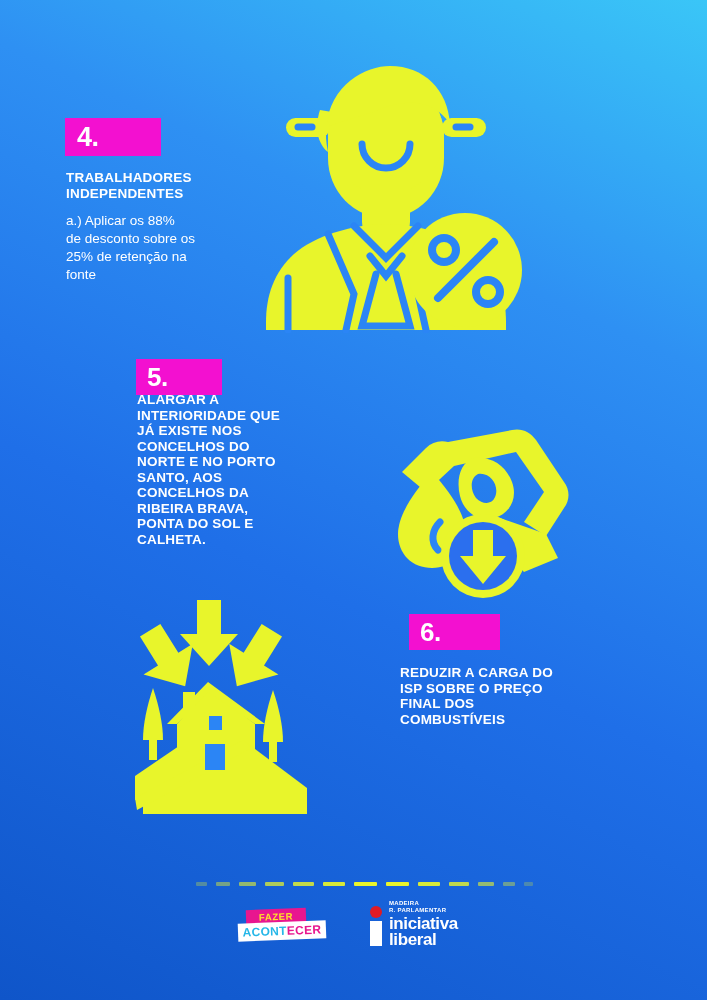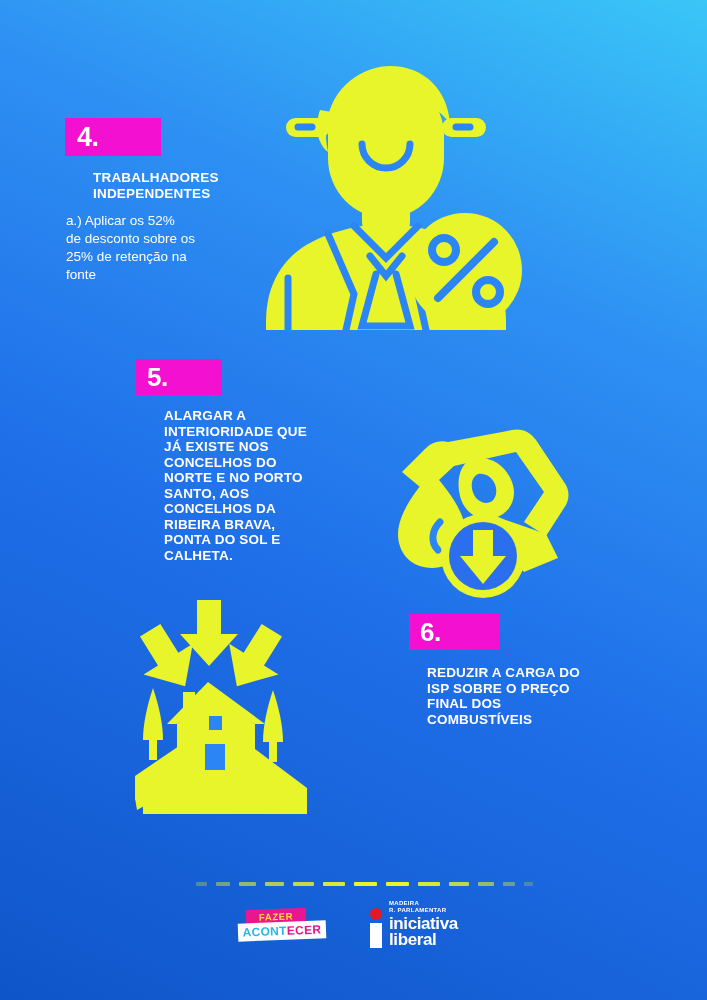--- a/index.html
+++ b/index.html
@@ -16,21 +16,21 @@
     position:absolute;background:#f310d0;color:#ffffff;
     font-weight:bold;line-height:1;
     display:flex;align-items:center;
     letter-spacing:-0.5px;
   }
 
   
   .heading{
     position:absolute;color:#ffffff;font-weight:bold;
     font-size:13.5px;line-height:15.5px;letter-spacing:0.2px;
-    text-transform:uppercase;white-space:pre-line;margin-left:27px;
+    text-transform:uppercase;white-space:pre-line;
   }
   .body{
     position:absolute;color:#ffffff;font-size:13.5px;
     line-height:18px;white-space:pre-line;
   }
 
   
   .divider{position:absolute;display:flex;align-items:center;gap:9px;}
   .dash{height:4px;background:#e8f52b;border-radius:1px;}
 
@@ -45,21 +45,21 @@
   .fz-top span{color:#ffe12b;font-size:9.5px;font-weight:bold;letter-spacing:0.6px;}
   .fz-bot{
     position:absolute;left:0;top:15px;width:88px;height:18px;
     background:#ffffff;transform:rotate(-2.2deg);
     display:flex;align-items:center;justify-content:center;
   }
   .fz-bot span{font-size:12px;font-weight:bold;letter-spacing:0.3px;}
   .fz-c{color:#26b7e8;}
   .fz-m{color:#e8168f;}
 
-  .il-logo{position:relative;display:flex;align-items:flex-end;height:42px;}
+  .il-logo{position:relative;display:flex;height:42px;}
   .il-mark{position:relative;width:13px;height:40px;margin-right:6px;}
   .il-dot{
     position:absolute;top:0;left:0;width:12px;height:12px;
     border-radius:50%;background:#e01b24;
   }
   .il-bar{
     position:absolute;top:15px;left:0;width:12px;height:25px;background:#ffffff;
   }
   .il-txt{display:flex;flex-direction:column;justify-content:flex-end;}
   .il-small{color:#ffffff;font-size:6px;font-weight:bold;line-height:7px;letter-spacing:0.3px;}
@@ -72,21 +72,21 @@
 
 <div class="canvas">
 
   <div class="badge" style="left:65px;top:118px;width:84px;height:38px;font-size:27px;padding-left:12px;">
     <span>4.</span>
   </div>
 
   <div class="heading" style="left:66px;top:170px;width:190px;">TRABALHADORES
 INDEPENDENTES</div>
 
-  <div class="body" style="left:66px;top:212px;width:180px;">        a.) Aplicar os 52%
+  <div class="body" style="left:66px;top:212px;width:180px;">        a.) Aplicar os 88%
 de desconto sobre os
 25% de retenção na
 fonte</div>
 
   <svg class="art" style="left:258px;top:58px;" width="280" height="275" viewBox="0 0 280 275">
     <g fill="#e8f52b">
 
       <path d="M70 78 a58 58 0 0 1 116 0 l0 22 a58 60 0 0 1 -116 0 z"></path>
       <ellipse cx="128" cy="78" rx="58" ry="58"></ellipse>
 
@@ -128,21 +128,21 @@
       <line x1="180" y1="240" x2="236" y2="184"></line>
       <circle cx="186" cy="192" r="12"></circle>
       <circle cx="230" cy="234" r="12"></circle>
     </g>
   </svg>
 
   <div class="badge" style="left:136px;top:359px;width:75px;height:36px;font-size:26px;padding-left:11px;">
     <span>5.</span>
   </div>
 
-  <div class="heading" style="left:137px;top:408px;width:195px;">ALARGAR A
+  <div class="heading" style="left:137px;top:392px;width:195px;">ALARGAR A
 INTERIORIDADE QUE
 JÁ EXISTE NOS
 CONCELHOS DO
 NORTE E NO PORTO
 SANTO, AOS
 CONCELHOS DA
 RIBEIRA BRAVA,
 PONTA DO SOL E
 CALHETA.</div>
 

